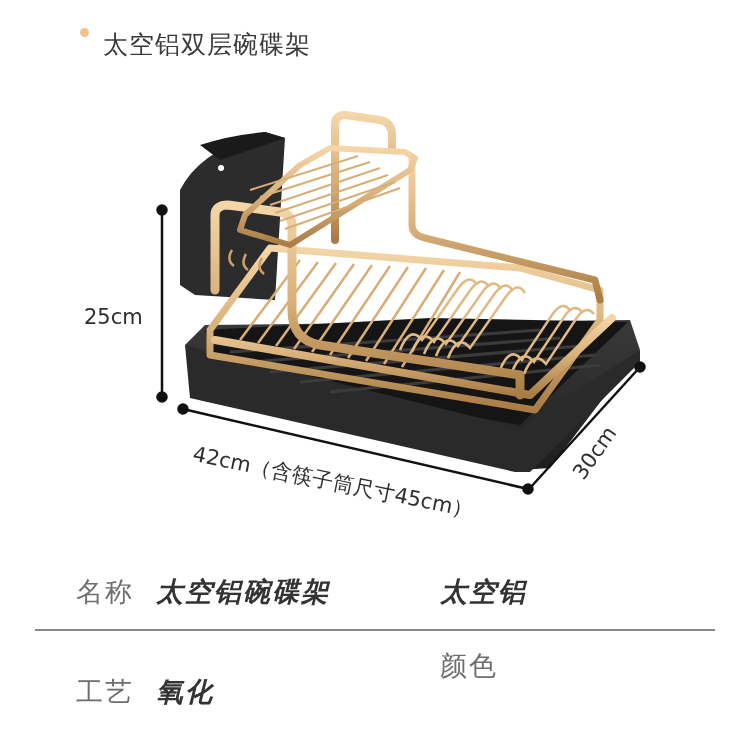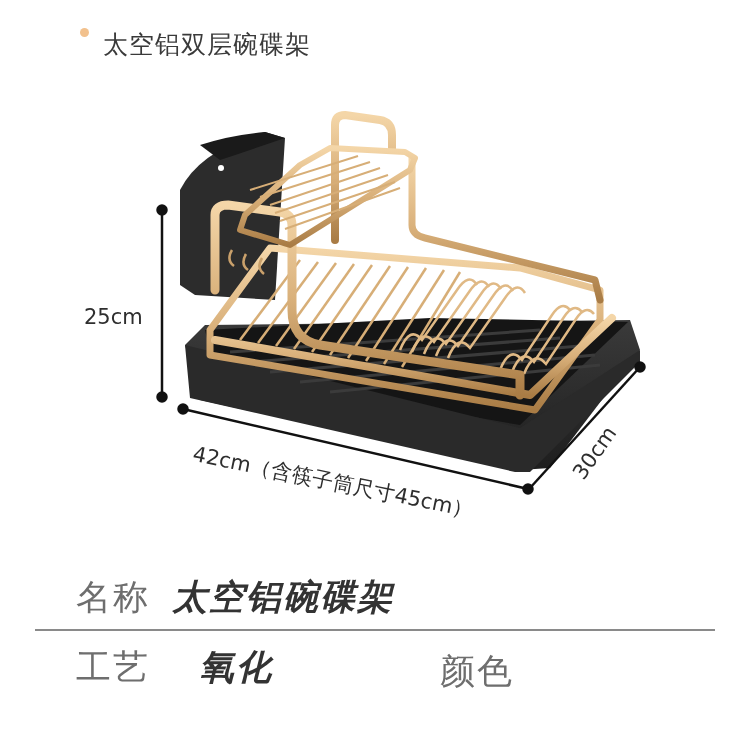--- a/index.html
+++ b/index.html
@@ -6,26 +6,26 @@
     body { width: 750px; height: 756px; position: relative; overflow: hidden;
            font-family: "DejaVu Sans", "Liberation Sans", sans-serif; }
     .title-row { position: absolute; left: 80px; top: 28px; height: 40px; display: flex; align-items: flex-start; }
     .bullet { width: 9px; height: 9px; border-radius: 50%; background: #f2c18d; margin-right: 14px; }
     .title { font-size: 25px; color: #3a3a3a; letter-spacing: 1px; }
     .product { position: absolute; left: 0; top: 90px; width: 750px; height: 440px; }
     .dim { position: absolute; color: #2e2e2e; font-size: 21px; white-space: nowrap; }
     .dim-h { left: 84px; top: 305px; }
     .dim-w { left: 196px; top: 440px; transform-origin: 0 0; transform: rotate(11.5deg); }
     .dim-d { left: 568px; top: 470px; transform-origin: 0 0; transform: rotate(-55deg); }
-    .spec { position: absolute; font-size: 35px; display: flex; align-items: center; white-space: nowrap; }
+    .spec { position: absolute; font-size: 27px; display: flex; align-items: center; white-space: nowrap; }
     .spec .label { color: #6e6e6e; margin-right: 22px; letter-spacing: 2px; }
     .spec .value { color: #333333; font-weight: bold; letter-spacing: 2px; font-style: italic; }
     .s1 { left: 76px; top: 574px; }
     .s2 { left: 440px; top: 574px; }
-    .s3 { left: 76px; top: 644px; gap: 27px; }
+    .s3 { left: 76px; top: 674px; }
     .s4 { left: 440px; top: 648px; }
     .divider { position: absolute; left: 35px; top: 629px; width: 680px; height: 2px; background: #8a8a8a; }
   </style>
 </head>
 <body>
 
 <div class="title-row">
   <span class="bullet"></span>
   <span class="title">太空铝双层碗碟架</span>
 </div>
@@ -126,20 +126,21 @@
 
 <div class="dim dim-h">25cm</div>
 <div class="dim dim-w">42cm（含筷子筒尺寸45cm）</div>
 <div class="dim dim-d">30cm</div>
 
 <div class="spec s1">
   <span class="label">名称</span>
   <span class="value">太空铝碗碟架</span>
 </div>
 <div class="spec s2">
+  <span class="value">太空铝</span>
 </div>
 <div class="divider"></div>
 <div class="spec s3">
   <span class="label">工艺</span>
   <span class="value">氧化</span>
 </div>
 <div class="spec s4">
   <span class="label">颜色</span>
 </div>
 

